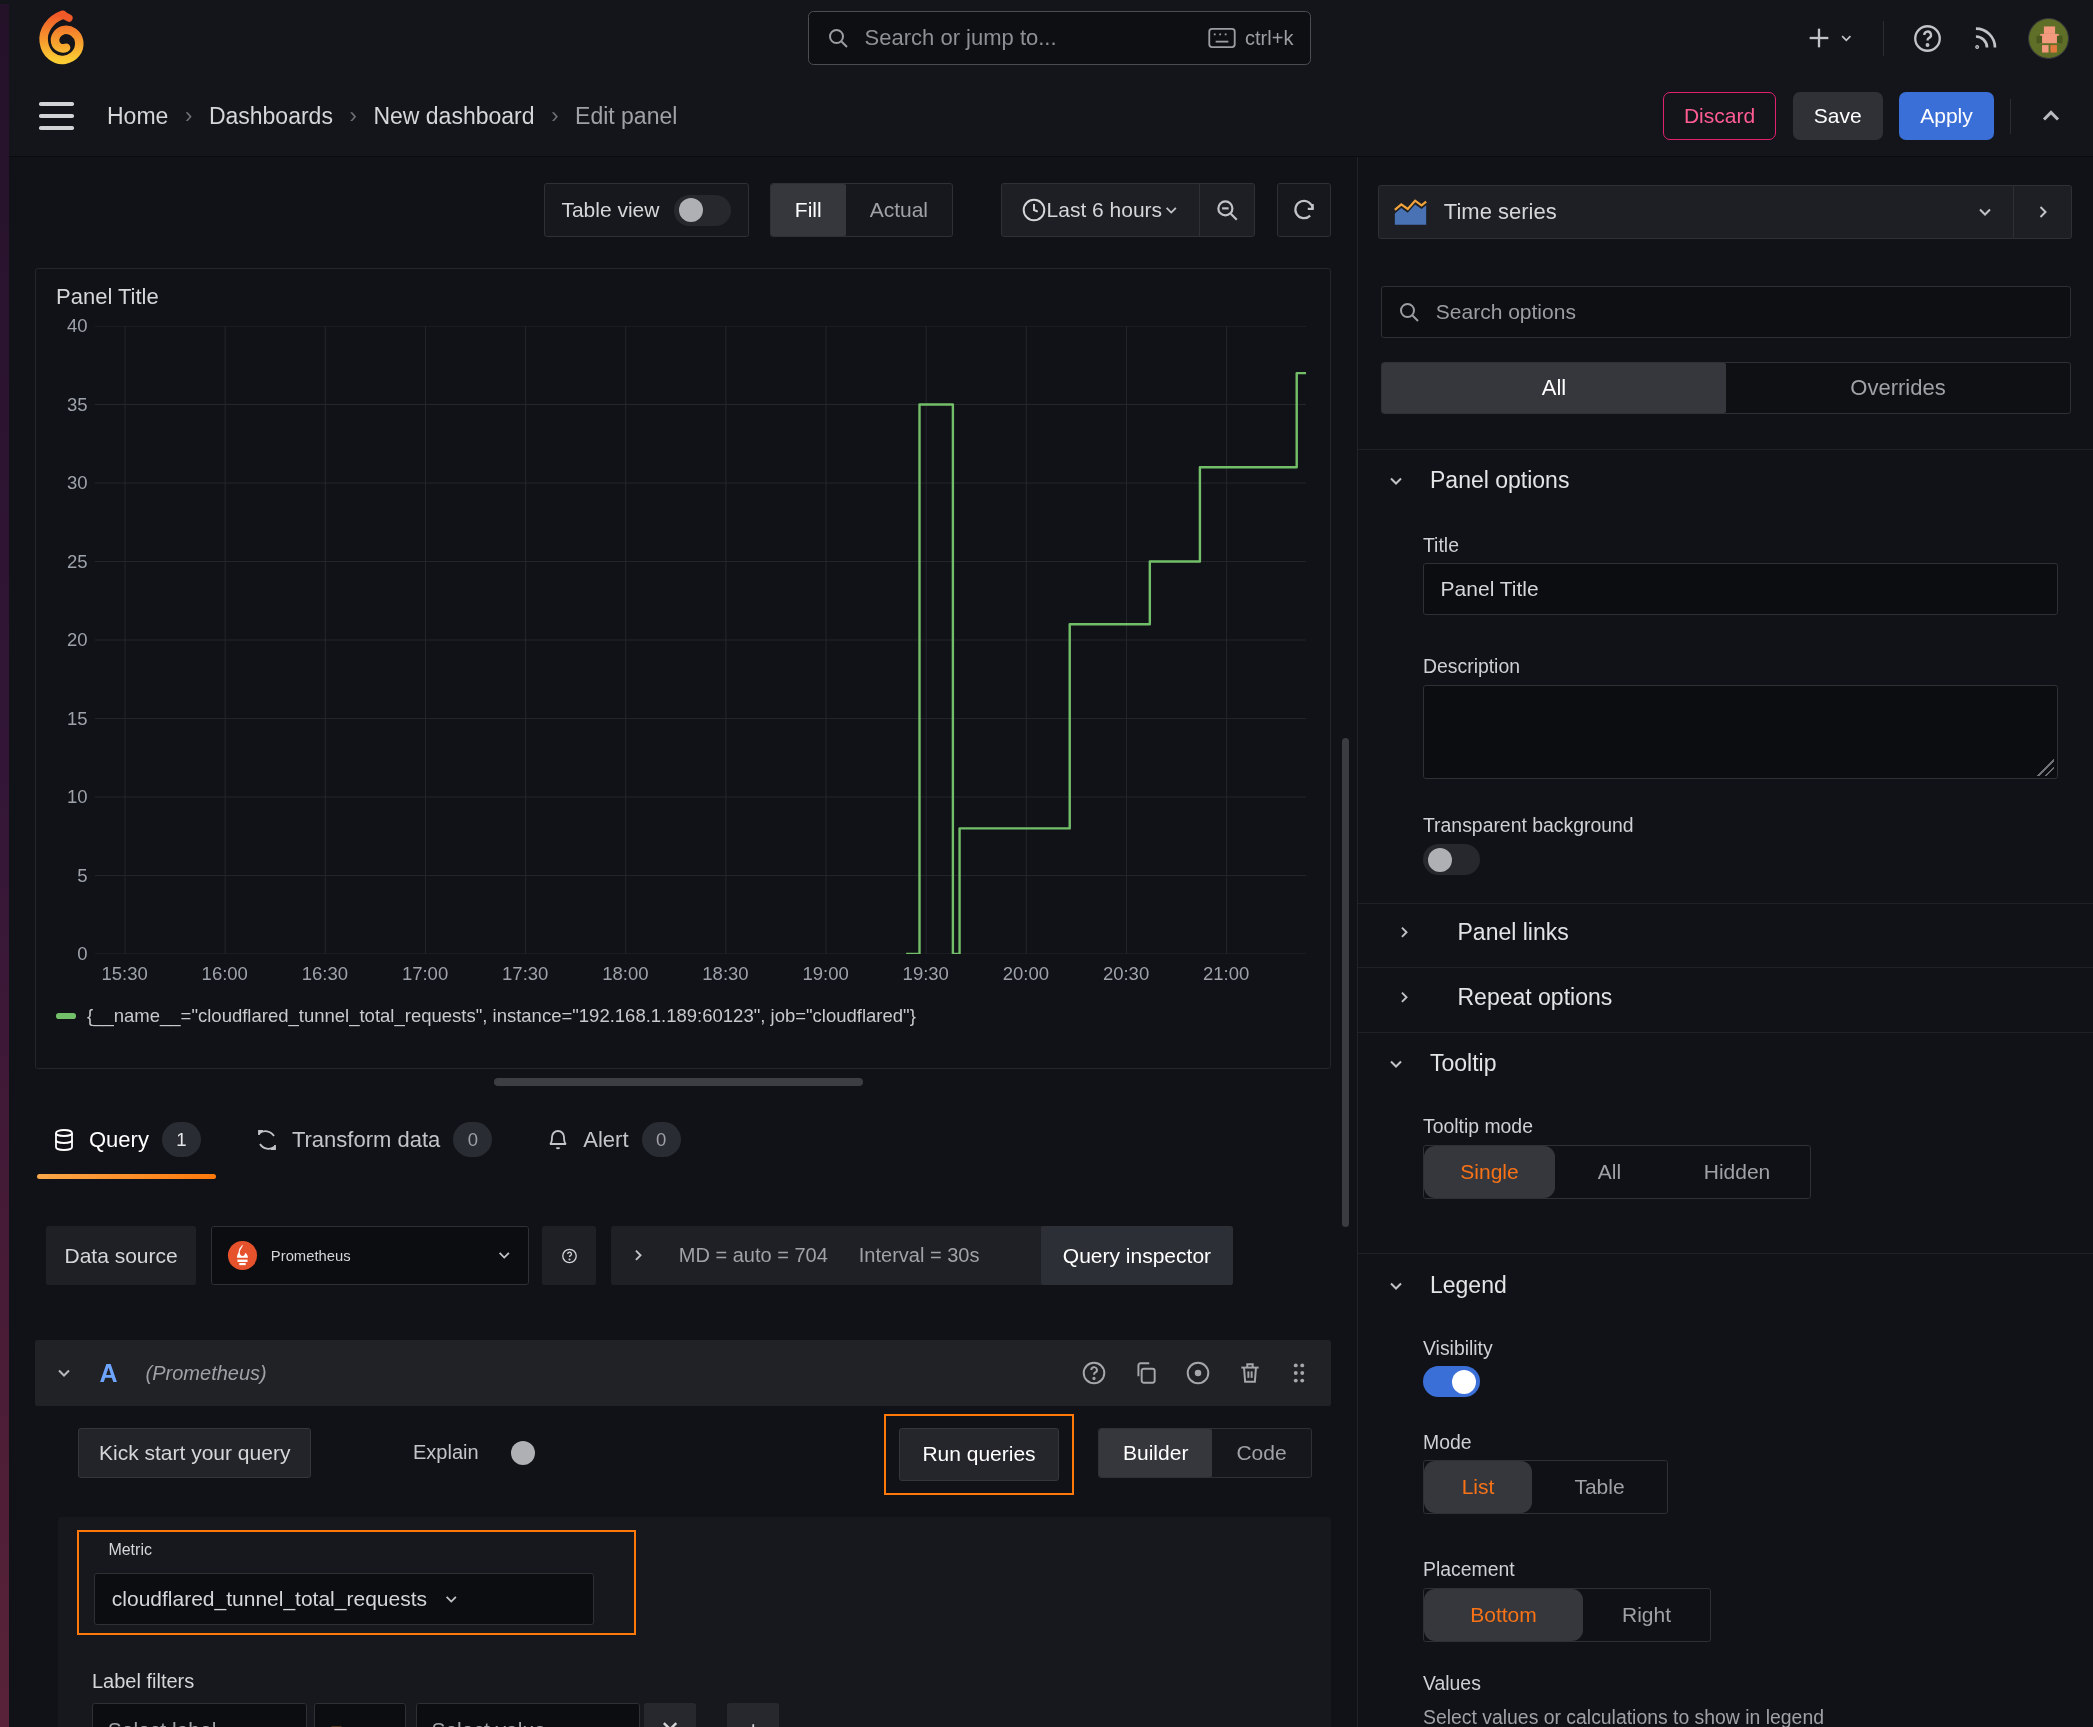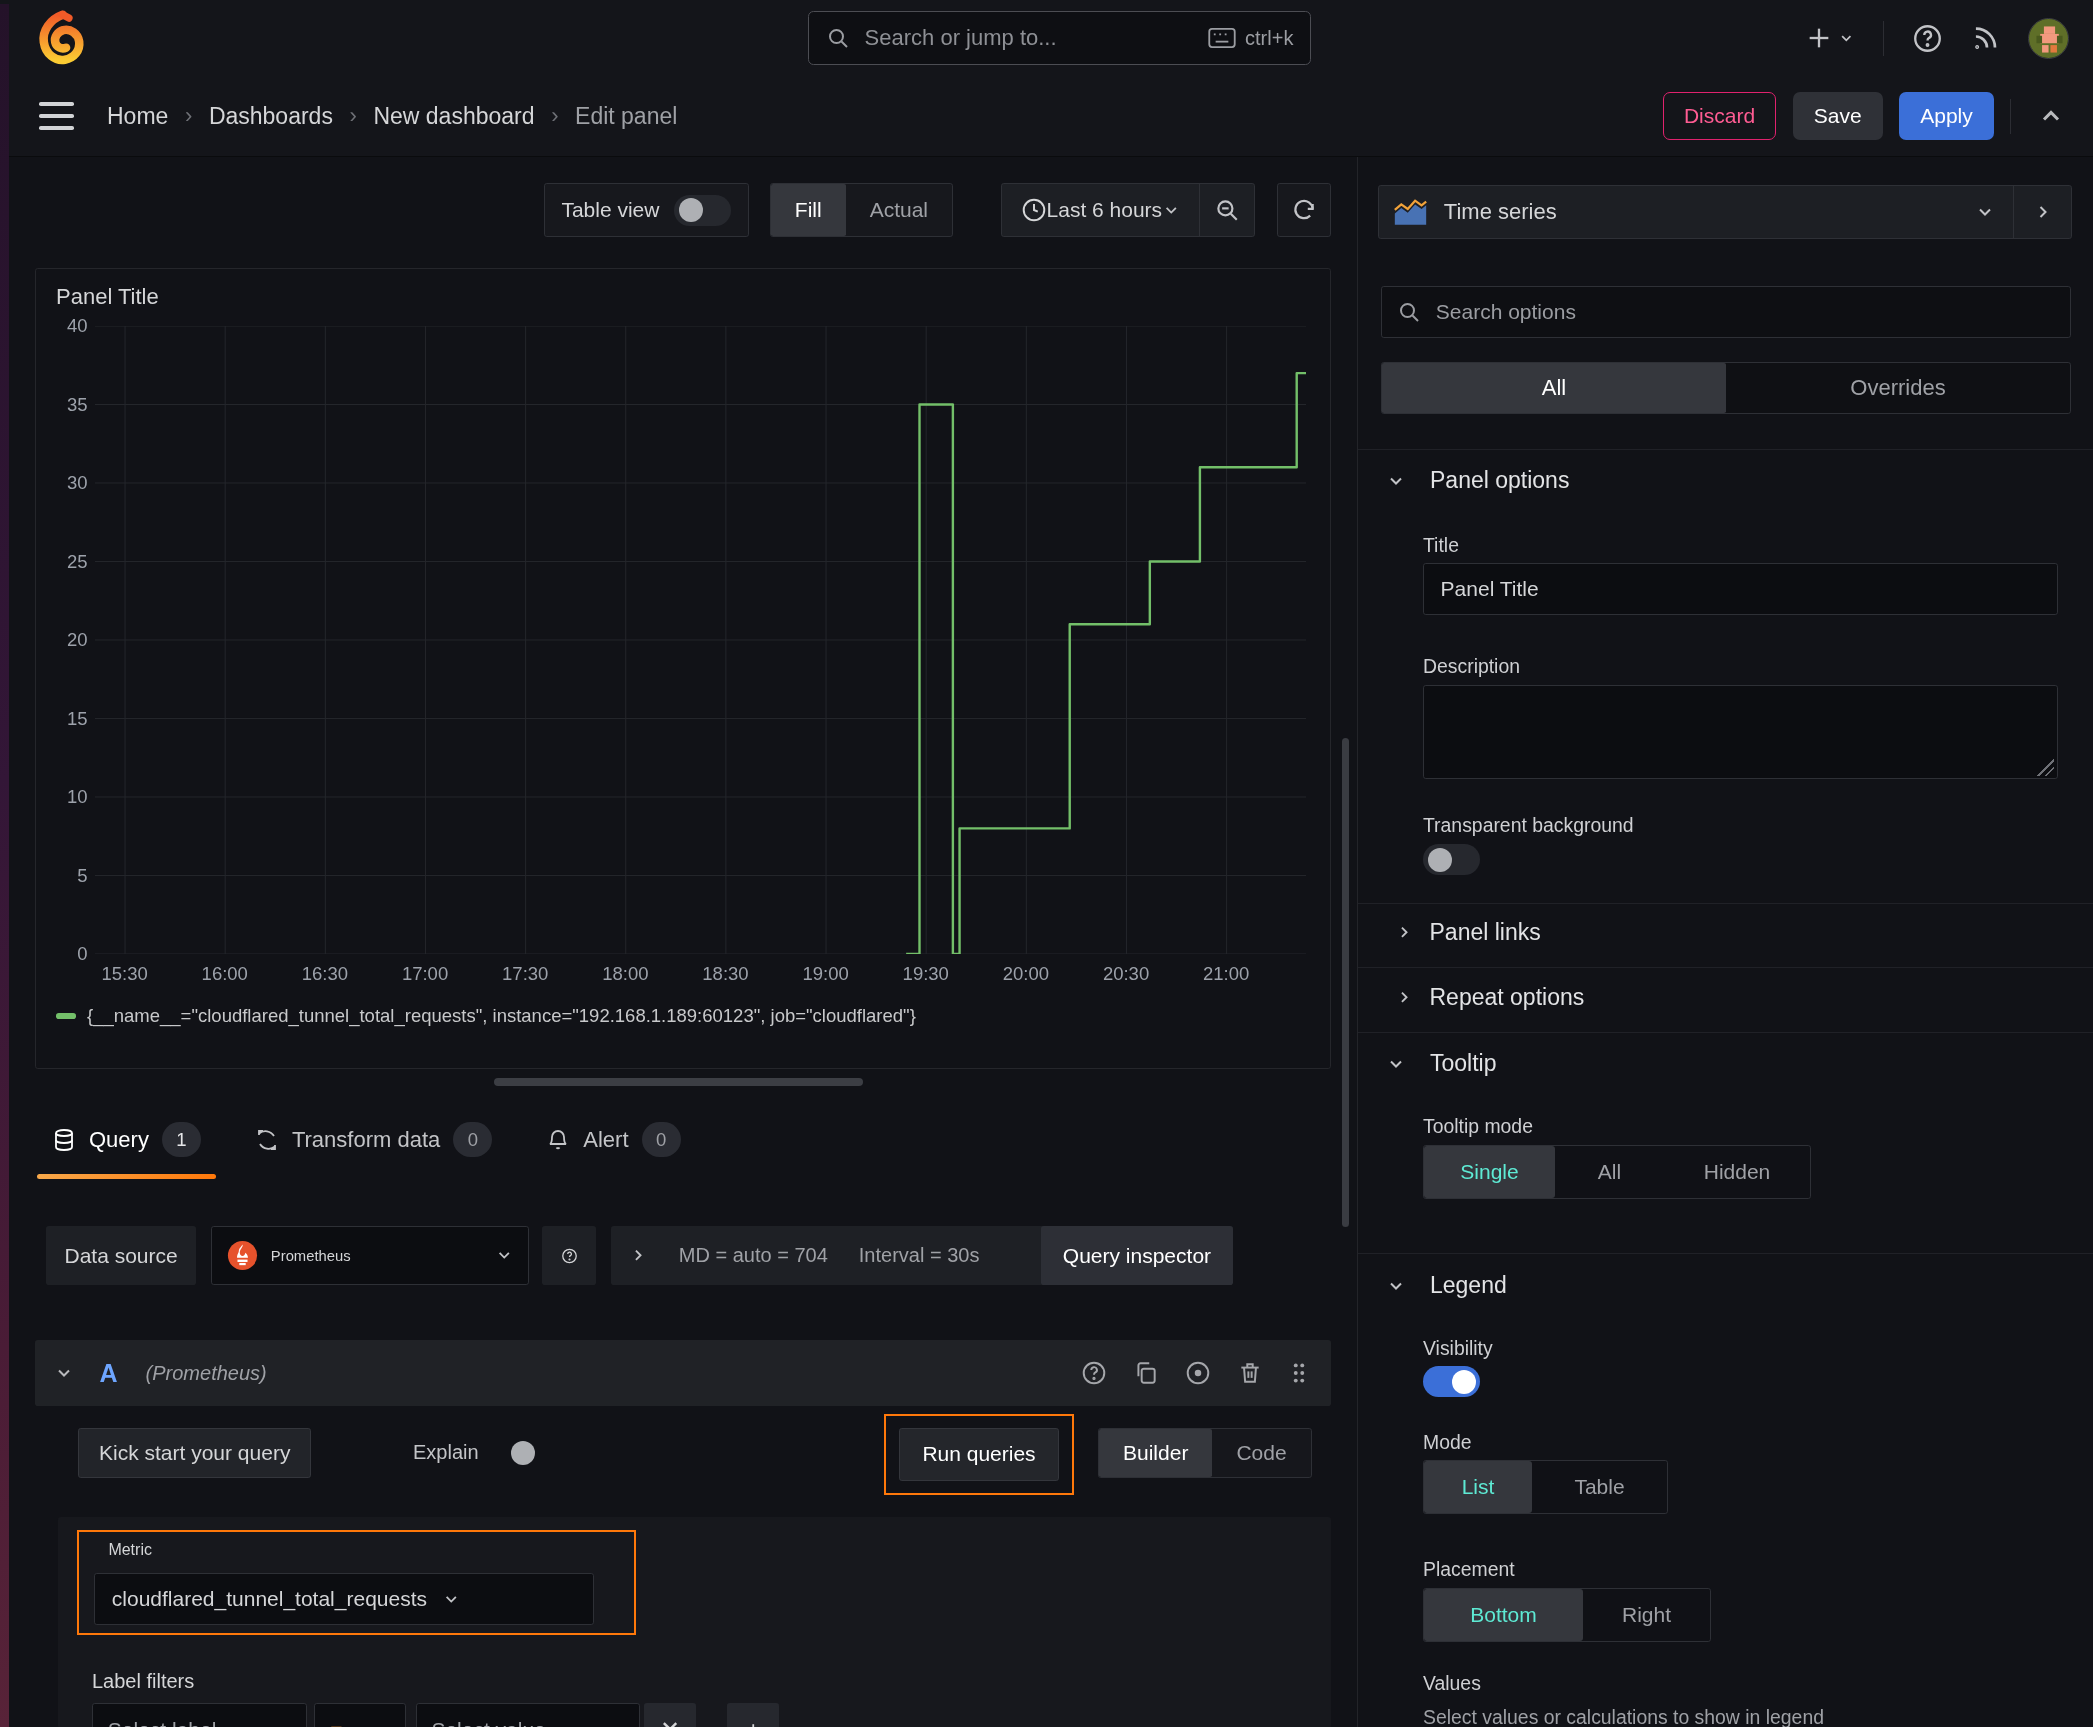--- a/index.html
+++ b/index.html
@@ -138,35 +138,35 @@
   .side-search{position:absolute;left:23px;top:129px;width:690px;height:52px;border:0.9px solid var(--border);border-radius:2.8px;
     background:#0e0f13;display:flex;align-items:center;gap:13px;padding:0 14.8px}
   .side-search input{flex:1;background:transparent;border:none;outline:none;color:var(--text);font-size:21px;font-family:inherit}
   .side-search input::placeholder{color:#9b9da2}
   .view-tabs{position:absolute;left:23px;top:205px;width:690px;height:52px;border:0.9px solid var(--border);border-radius:2.8px;
     background:#0f1014;display:flex}
   .view-tabs .vt{flex:1;display:flex;align-items:center;justify-content:center;font-size:22px;color:var(--text2);cursor:pointer}
   .view-tabs .vt.active{background:#35373d;color:#fff;border-radius:1.8px}
   .sdiv{position:absolute;left:0;right:0;height:0.9px;background:#202127}
   .sec-head{position:absolute;left:28px;display:flex;align-items:center;gap:24px;font-size:23px;color:#e3e4e6;cursor:pointer}
-  .sub-head{position:absolute;left:37px;display:flex;align-items:center;gap:16px;font-size:23px;color:#e3e4e6;cursor:pointer}
+  .sub-head{position:absolute;left:37px;display:flex;align-items:center;gap:44px;font-size:23px;color:#e3e4e6;cursor:pointer}
   .flabel{position:absolute;left:65px;font-size:19.4px;color:#cfd0d3}
   .sinput{position:absolute;left:65px;width:635px;height:52px;background:#0c0d11;border:0.9px solid var(--border);border-radius:2.8px;
     color:var(--text);font-size:21px;padding:0 16.6px;font-family:inherit;outline:none}
   .stextarea{position:absolute;left:65px;width:635px;height:94px;background:#0c0d11;border:0.9px solid var(--border);border-radius:2.8px;
     resize:none;outline:none;font-family:inherit;color:var(--text);font-size:20px;padding:9.2px 13px}
   .resize-corner{position:absolute;left:679px;width:16.6px;height:16.6px;
     background:linear-gradient(135deg,transparent 50%,#6e7076 50%,#6e7076 57%,transparent 57%,transparent 72%,#6e7076 72%,#6e7076 79%,transparent 79%)}
   .toggle{width:57px;height:31px;border-radius:15.7px;background:#26282e;position:relative;cursor:pointer;flex:none}
   .toggle .knob{position:absolute;top:3.7px;left:4.6px;width:24px;height:24px;border-radius:50%;background:#aeb0b4}
   .toggle.on{background:var(--blue)}
   .toggle.on .knob{left:auto;right:3.7px;background:#fff}
   .sseg{position:absolute;left:65px;height:54px;border:0.9px solid var(--border);border-radius:2.8px;background:#101116;display:flex}
   .sseg .opt{display:flex;align-items:center;justify-content:center;font-size:21px;color:var(--text2);cursor:pointer}
-  .sseg .opt.active{background:#35373d;color:#5eead4;border-radius:3px}
+  .sseg .opt.active{background:#35373d;color:#f97316;border-radius:11px}
   .values-desc{position:absolute;left:65px;font-size:19.4px;color:var(--text2)}
   .chev{display:flex;align-items:center}
 </style>
 </head>
 <body>
 
 <div class="page">
   <div class="edge-strip"></div>
 
   <div class="topnav">

